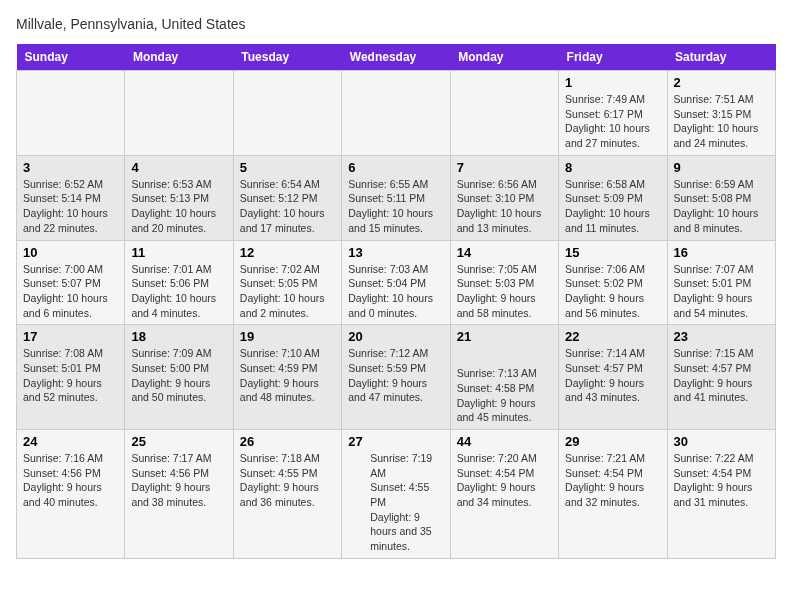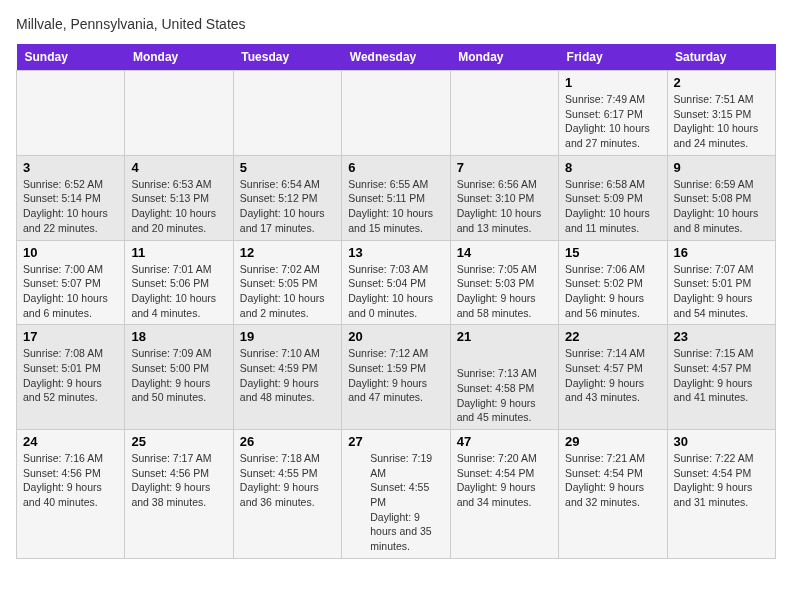--- a/index.html
+++ b/index.html
@@ -225,21 +225,21 @@
         </td>
         <td>
           <div class="day-num">19</div>
           <div class="day-info" style="white-space: pre-line;">Sunrise: 7:10 AM
 Sunset: 4:59 PM
 Daylight: 9 hours and 48 minutes.</div>
         </td>
         <td>
           <div class="day-num">20</div>
           <div class="day-info" style="white-space: pre-line;">Sunrise: 7:12 AM
-Sunset: 1:59 PM
+Sunset: 5:59 PM
 Daylight: 9 hours and 47 minutes.</div>
         </td>
         <td>
           <div class="day-num">21</div>
           <div class="day-info" style="white-space: pre-line; margin-top: 22px;">Sunrise: 7:13 AM
 Sunset: 4:58 PM
 Daylight: 9 hours and 45 minutes.</div>
         </td>
         <td>
           <div class="day-num">22</div>
@@ -273,21 +273,21 @@
 Sunset: 4:55 PM
 Daylight: 9 hours and 36 minutes.</div>
         </td>
         <td>
           <div class="day-num">27</div>
           <div class="day-info" style="white-space: pre-line; margin-left: 22px;">Sunrise: 7:19 AM
 Sunset: 4:55 PM
 Daylight: 9 hours and 35 minutes.</div>
         </td>
         <td>
-          <div class="day-num">47</div>
+          <div class="day-num">44</div>
           <div class="day-info" style="white-space: pre-line;">Sunrise: 7:20 AM
 Sunset: 4:54 PM
 Daylight: 9 hours and 34 minutes.</div>
         </td>
         <td>
           <div class="day-num">29</div>
           <div class="day-info" style="white-space: pre-line;">Sunrise: 7:21 AM
 Sunset: 4:54 PM
 Daylight: 9 hours and 32 minutes.</div>
         </td>

